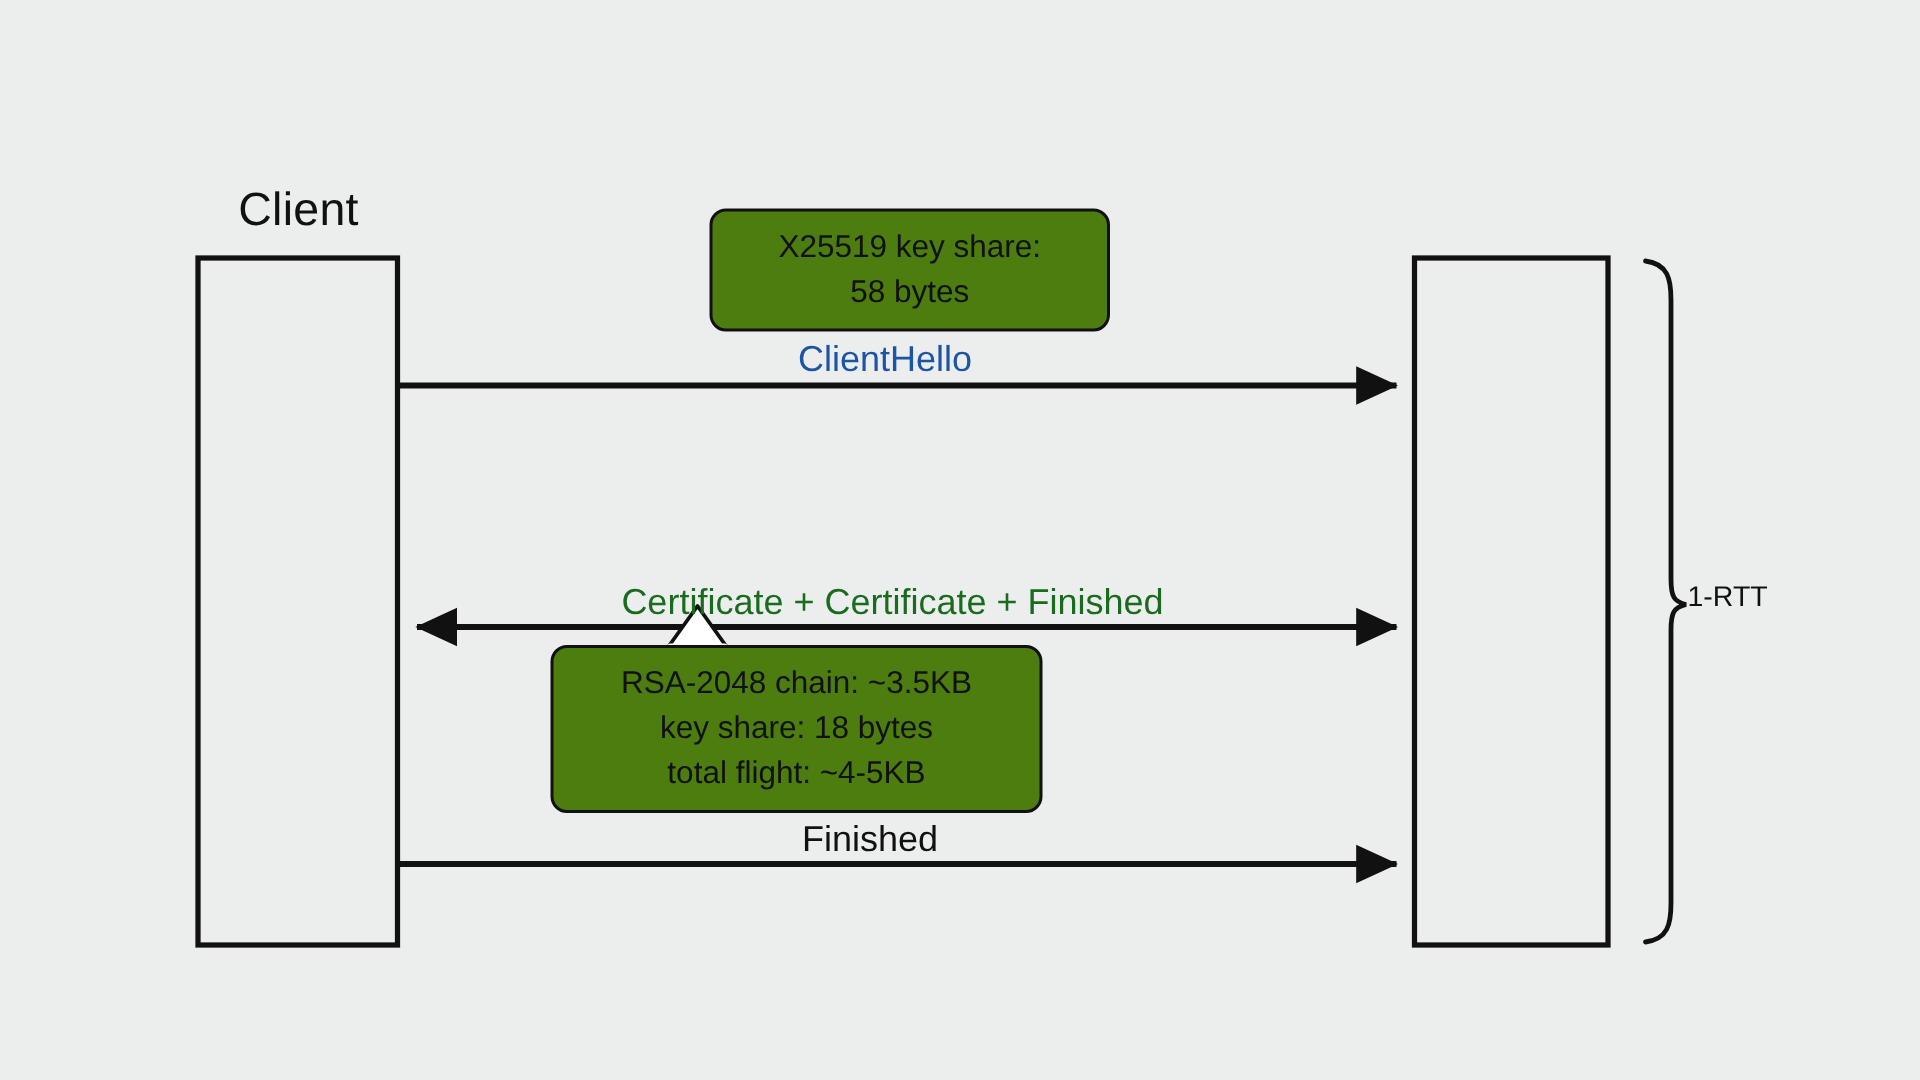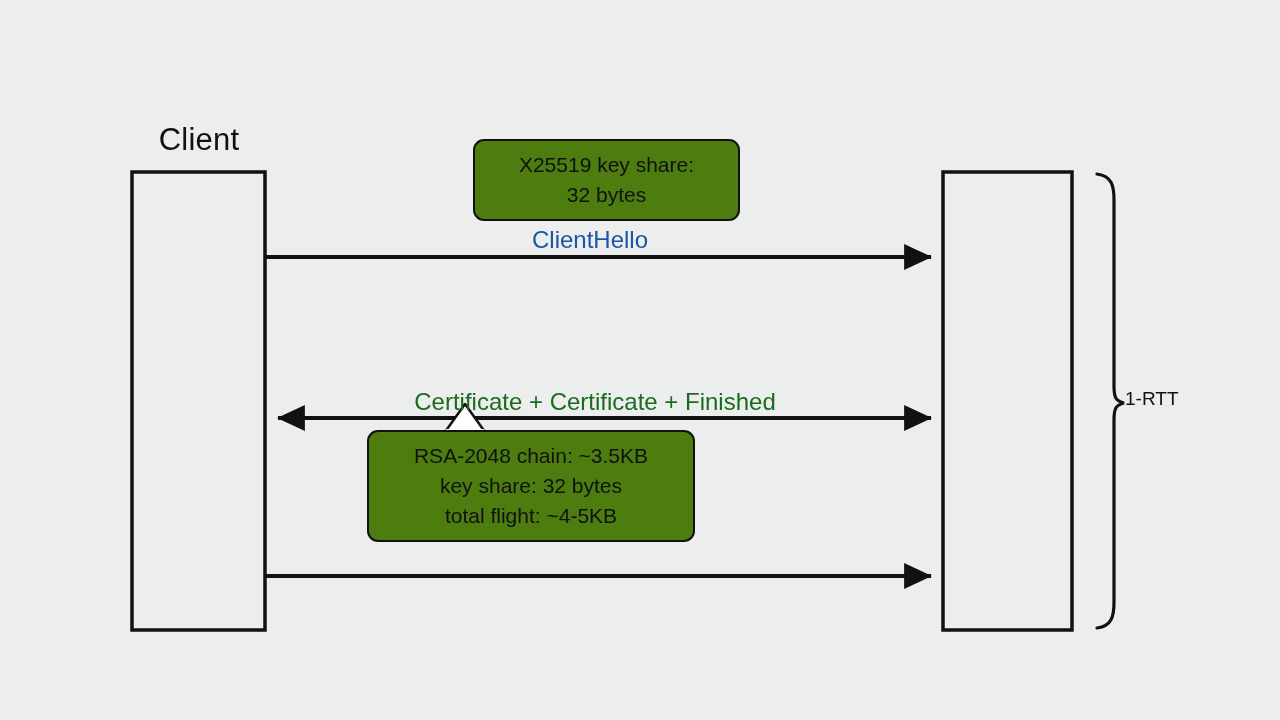--- a/index.html
+++ b/index.html
@@ -125,27 +125,28 @@
              C 1114 616, 1112 626, 1097 628" fill="none" stroke="#111111" stroke-width="3.2" stroke-linecap="round"></path>
   </svg>
 
   <div class="lbl participant-title" id="client-title">Client</div>
 
 
   <div class="lbl msg-label" id="clienthello-label">ClientHello</div>
 
   <div class="lbl msg-label" id="serverflight-label">Certificate + Certificate + Finished</div>
 
+  <div class="lbl msg-label" id="finished-label">Finished</div>
 
   <div class="note" id="note-clienthello">
     <span class="note-line">X25519 key share:</span>
-    <span class="note-line">32 bytes</span>
+    <span class="note-line">58 bytes</span>
   </div>
 
   <div class="note" id="note-serverflight">
     <span class="note-line">RSA-2048 chain: ~3.5KB</span>
-    <span class="note-line">key share: 32 bytes</span>
+    <span class="note-line">key share: 18 bytes</span>
     <span class="note-line">total flight: ~4-5KB</span>
   </div>
 
   <div class="lbl" id="rtt-label">1-RTT</div>
 
 </div>
 
 </body></html>

